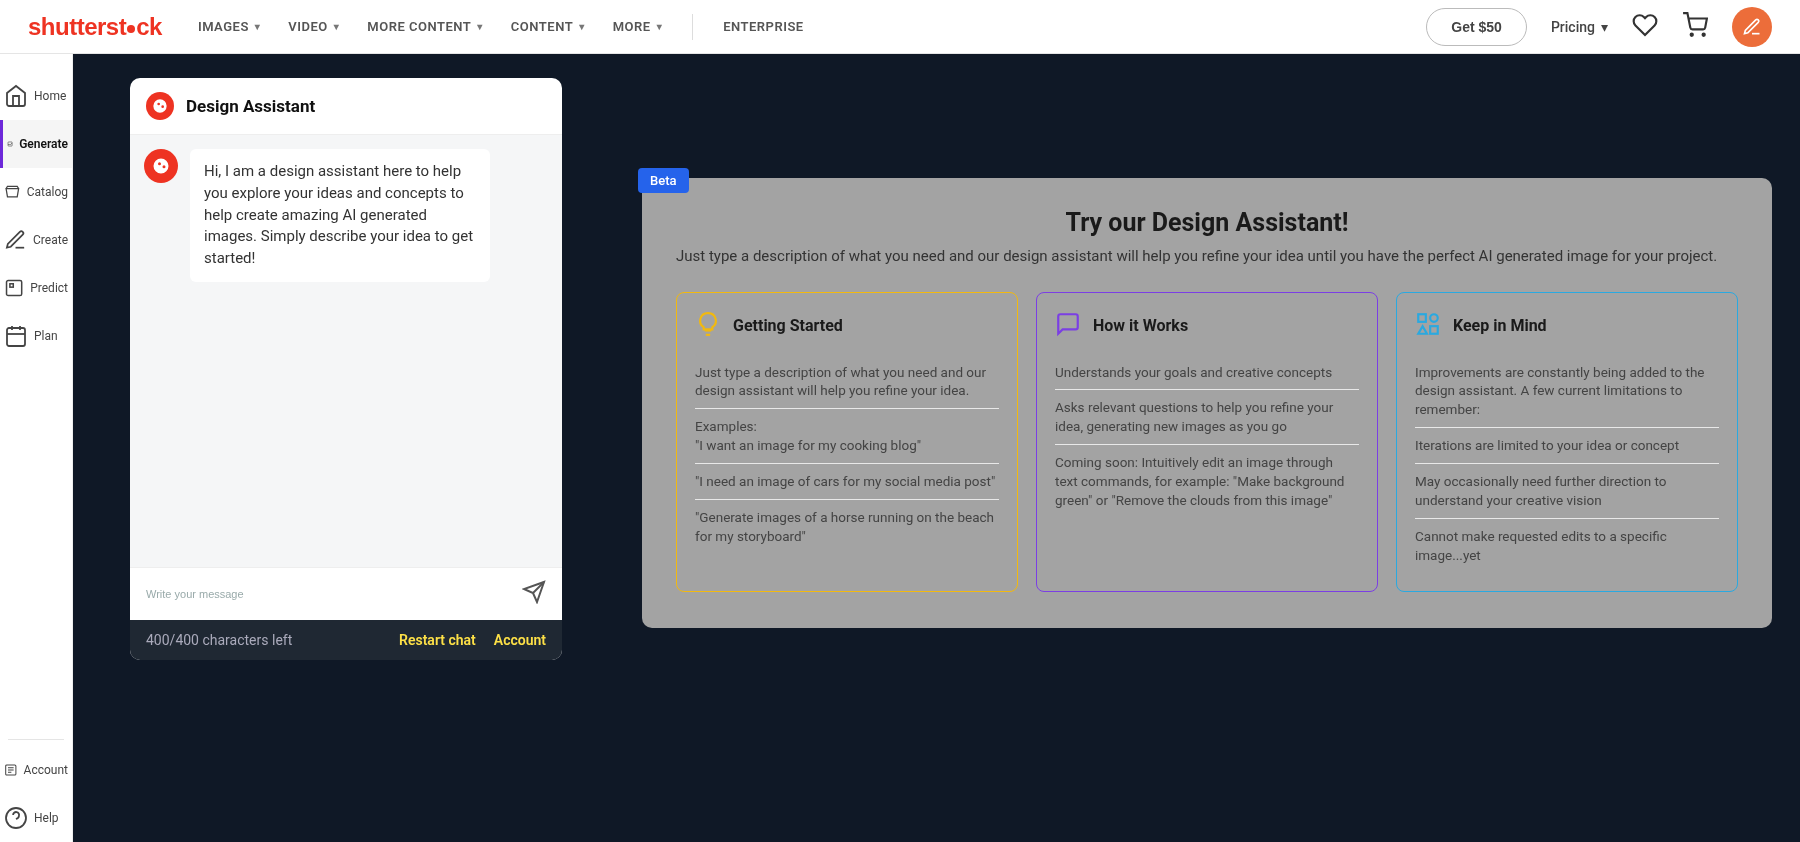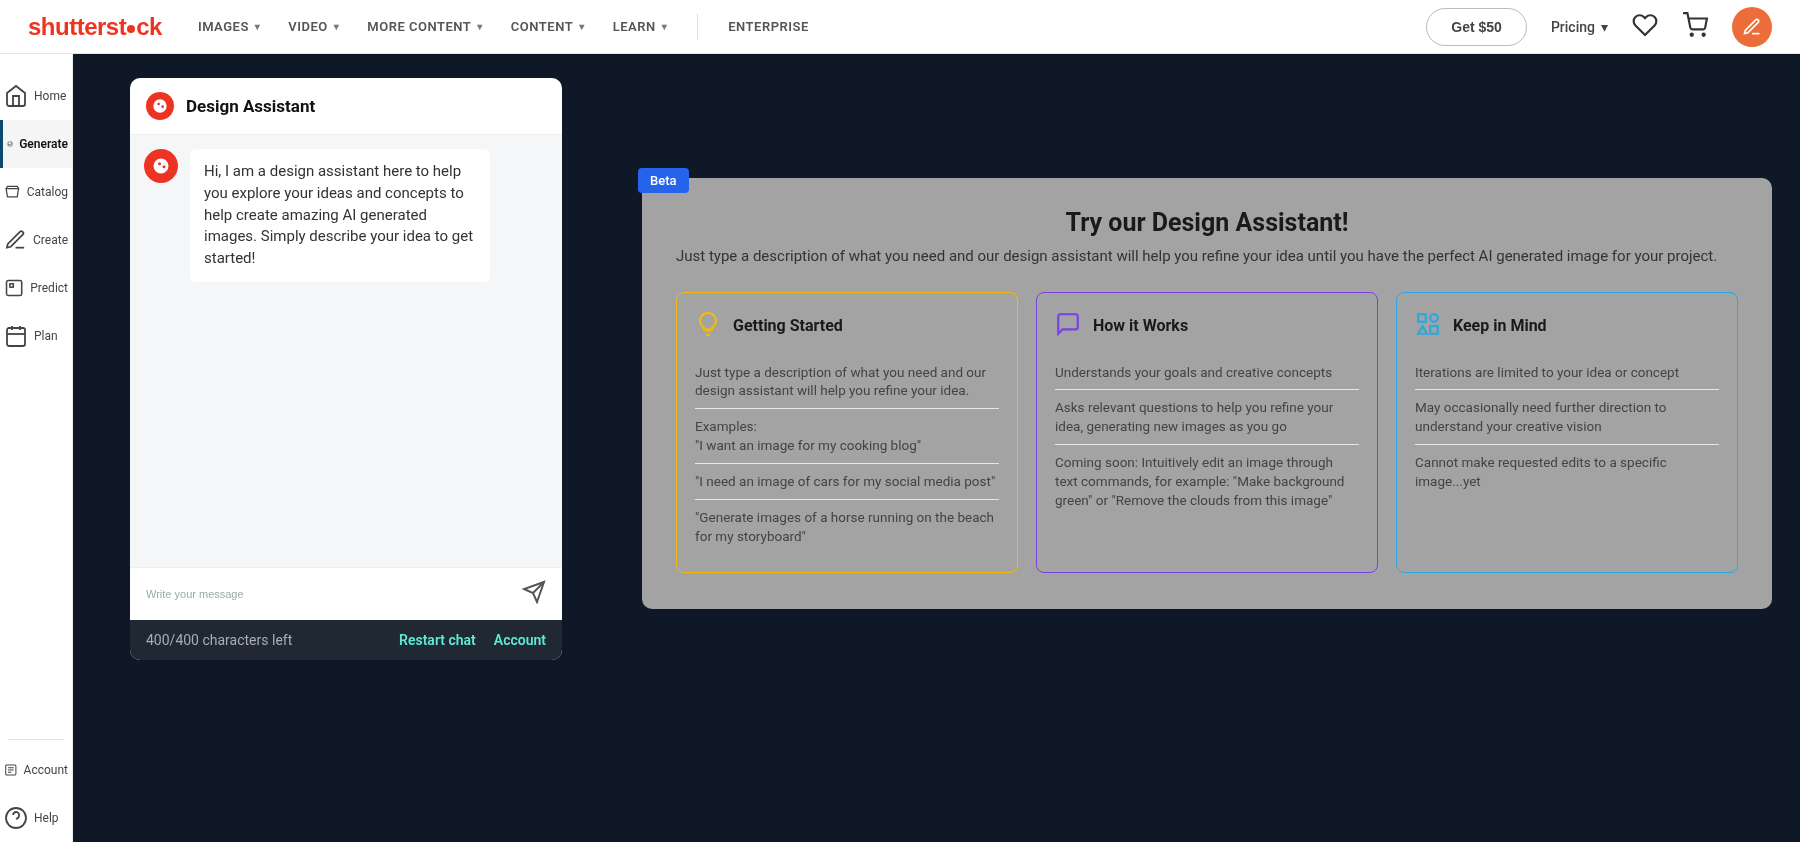--- a/index.html
+++ b/index.html
@@ -17,42 +17,42 @@
 .get50 { border: 1px solid #bbb; border-radius: 22px; padding: 10px 24px; color: #444; font-size: 14px; font-weight: 600; cursor: pointer; background: #fff; }
 .pricing { color: #444; font-size: 14px; font-weight: 500; cursor: pointer; display: flex; align-items: center; gap: 6px; }
 .icon-btn { cursor: pointer; color: #333; }
 .avatar { width: 40px; height: 40px; border-radius: 50%; background: #ec6d3a; display: flex; align-items: center; justify-content: center; cursor: pointer; }
 
 
 .main { display: flex; height: calc(842px - 54px); }
 .sidebar { width: 73px; background: #fff; border-right: 1px solid #eee; display: flex; flex-direction: column; padding-top: 18px; }
 .sb-group1 { flex: 1; }
 .sb-item { display: flex; flex-direction: row; align-items: center; gap: 6px; padding: 12px 4px; cursor: pointer; color: #444; font-size: 12px; }
-.sb-item.active { background: #f5f5f5; border-left: 3px solid #0c4a6e; color: #111; font-weight: 600; }
+.sb-item.active { background: #f5f5f5; border-left: 3px solid #6d28d9; color: #111; font-weight: 600; }
 .sb-item svg { display: block; }
 .sb-divider { height: 1px; background: #e5e5e5; margin: 6px 8px; }
 
 .content { flex: 1; background: #0f1826; position: relative; padding: 24px 28px; display: flex; gap: 80px; }
 
 
 .chat-panel { width: 432px; background: #fff; border-radius: 10px; display: flex; flex-direction: column; overflow: hidden; height: 582px; margin-left: 29px; }
 .chat-header { display: flex; align-items: center; gap: 12px; padding: 14px 16px; border-bottom: 1px solid #eee; }
 .chat-avatar { width: 28px; height: 28px; border-radius: 50%; background: #e32; display: flex; align-items: center; justify-content: center; }
 .chat-title { font-size: 17px; font-weight: 700; color: #111; }
 .chat-body { flex: 1; background: #f5f6f7; padding: 14px 14px; overflow: auto; }
 .chat-msg { display: flex; gap: 12px; }
 .msg-avatar { width: 34px; height: 34px; border-radius: 50%; background: #e32; flex-shrink: 0; display: flex; align-items: center; justify-content: center; }
 .msg-bubble { background: #fff; border-radius: 6px; padding: 12px 14px; color: #333; font-size: 15px; line-height: 1.45; max-width: 300px; }
 .chat-input-row { display: flex; align-items: center; padding: 12px 16px; border-top: 1px solid #eee; }
 .chat-input { flex: 1; border: none; outline: none; font-size: 11px; color: #777; background: transparent; }
 .chat-input::placeholder { color: #9aa; }
 .send-btn { cursor: pointer; color: #555; }
 .chat-footer { background: #1f2833; color: #ccc; display: flex; align-items: center; padding: 12px 16px; font-size: 14px; }
 .char-left { flex: 1; color: #aab; }
-.chat-link { color: #5eead4; font-weight: 600; cursor: pointer; margin-left: 18px; }
+.chat-link { color: #fde047; font-weight: 600; cursor: pointer; margin-left: 18px; }
 
 
 .info-wrap { flex: 1; position: relative; padding-top: 100px; }
 .info-panel { background: #a3a3a3; border-radius: 10px; padding: 30px 34px 36px 34px; position: relative; }
 .beta { position: absolute; left: -4px; top: -10px; background: #2563eb; color: #fff; font-size: 13px; padding: 5px 12px; border-radius: 4px; font-weight: 500; }
 .info-title { text-align: center; font-size: 25px; font-weight: 700; color: #1a1a1a; margin-bottom: 8px; }
 .info-sub { color: #333; font-size: 15px; line-height: 1.5; margin-bottom: 24px; }
 .cards { display: flex; gap: 18px; }
 .card { flex: 1; border-radius: 8px; border: 1.5px solid; padding: 18px 18px; }
 .card.c1 { border-color: #f2b90f; }
@@ -79,21 +79,21 @@
       </div>
     <div class="nav-item">
         <span>MORE CONTENT</span>
         <span class="chev">▾</span>
       </div>
     <div class="nav-item">
         <span>CONTENT</span>
         <span class="chev">▾</span>
       </div>
     <div class="nav-item">
-        <span>LEARN</span>
+        <span>MORE</span>
         <span class="chev">▾</span>
       </div>
     <div class="nav-divider"></div>
     <div class="nav-item">
         <span>ENTERPRISE</span>
       </div>
   </div>
   <div class="nav-right">
     <button class="get50">Get $50</button>
     <div class="pricing">
@@ -266,20 +266,21 @@
             <div class="card-head">
               <span><svg width="26" height="26" viewBox="0 0 24 24" fill="none" stroke="#2aa9e0" stroke-width="2">
                     <rect x="3" y="3" width="7" height="7"></rect>
                     <circle cx="17.5" cy="6.5" r="3.5"></circle>
                     <polygon points="7 14 3 21 11 21"></polygon>
                     <rect x="14" y="14" width="7" height="7"></rect>
                   </svg></span>
               <span class="card-title">Keep in Mind</span>
             </div>
             <div class="card-body">
+              <p>Improvements are constantly being added to the design assistant. A few current limitations to remember:</p>
               <p>Iterations are limited to your idea or concept</p>
               <p>May occasionally need further direction to understand your creative vision</p>
               <p>Cannot make requested edits to a specific image...yet</p>
             </div>
           </div>
         </div>
       </div>
     </div>
   </div>
 </div>

